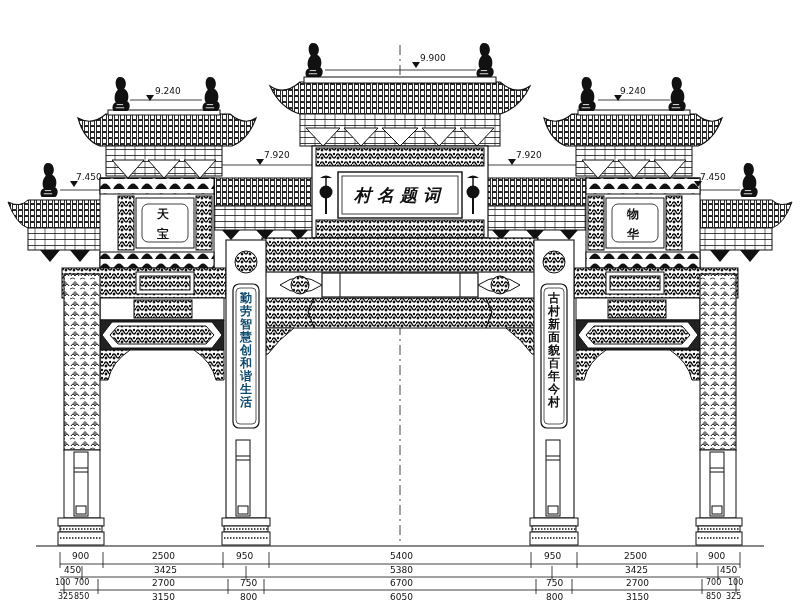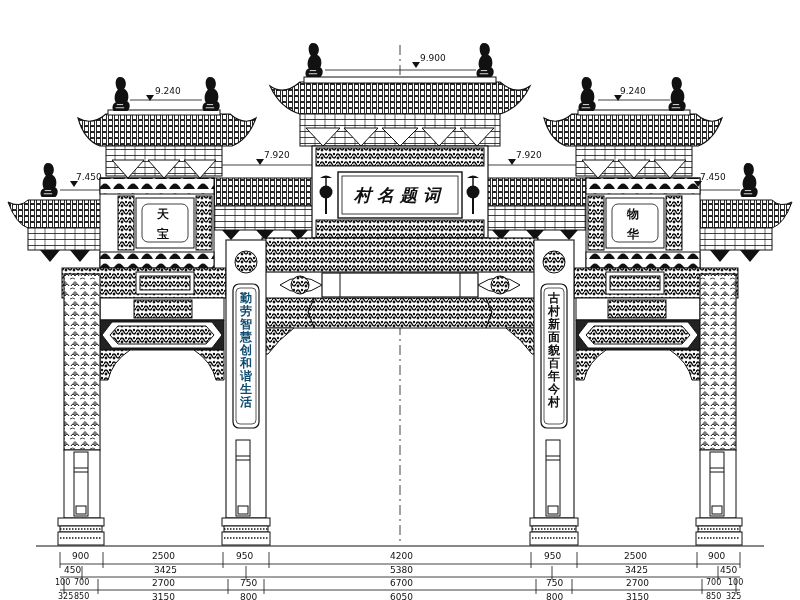--- a/index.html
+++ b/index.html
@@ -305,21 +305,21 @@
 
 
 <div style="position:absolute;left:238px;top:292px;width:16px;font-family:'DejaVu Serif',serif;font-size:12px;line-height:13px;font-weight:bold;color:#0c4a6e;word-break:break-all;text-align:center;">勤劳智慧创和谐生活</div>
 <div style="position:absolute;left:546px;top:292px;width:16px;font-family:'DejaVu Serif',serif;font-size:12px;line-height:13px;font-weight:bold;color:#111;word-break:break-all;text-align:center;">古村新面貌百年今村</div>
 
 
 <div>
   <div class="lbl" style="left:72px;top:551px">900</div>
   <div class="lbl" style="left:152px;top:551px">2500</div>
   <div class="lbl" style="left:236px;top:551px">950</div>
-  <div class="lbl" style="left:390px;top:551px">4200</div>
+  <div class="lbl" style="left:390px;top:551px">5400</div>
   <div class="lbl" style="left:544px;top:551px">950</div>
   <div class="lbl" style="left:624px;top:551px">2500</div>
   <div class="lbl" style="left:708px;top:551px">900</div>
 </div>
 <div>
   <div class="lbl" style="left:64px;top:565px">450</div>
   <div class="lbl" style="left:154px;top:565px">3425</div>
   <div class="lbl" style="left:390px;top:565px">5380</div>
   <div class="lbl" style="left:625px;top:565px">3425</div>
   <div class="lbl" style="left:720px;top:565px">450</div>

